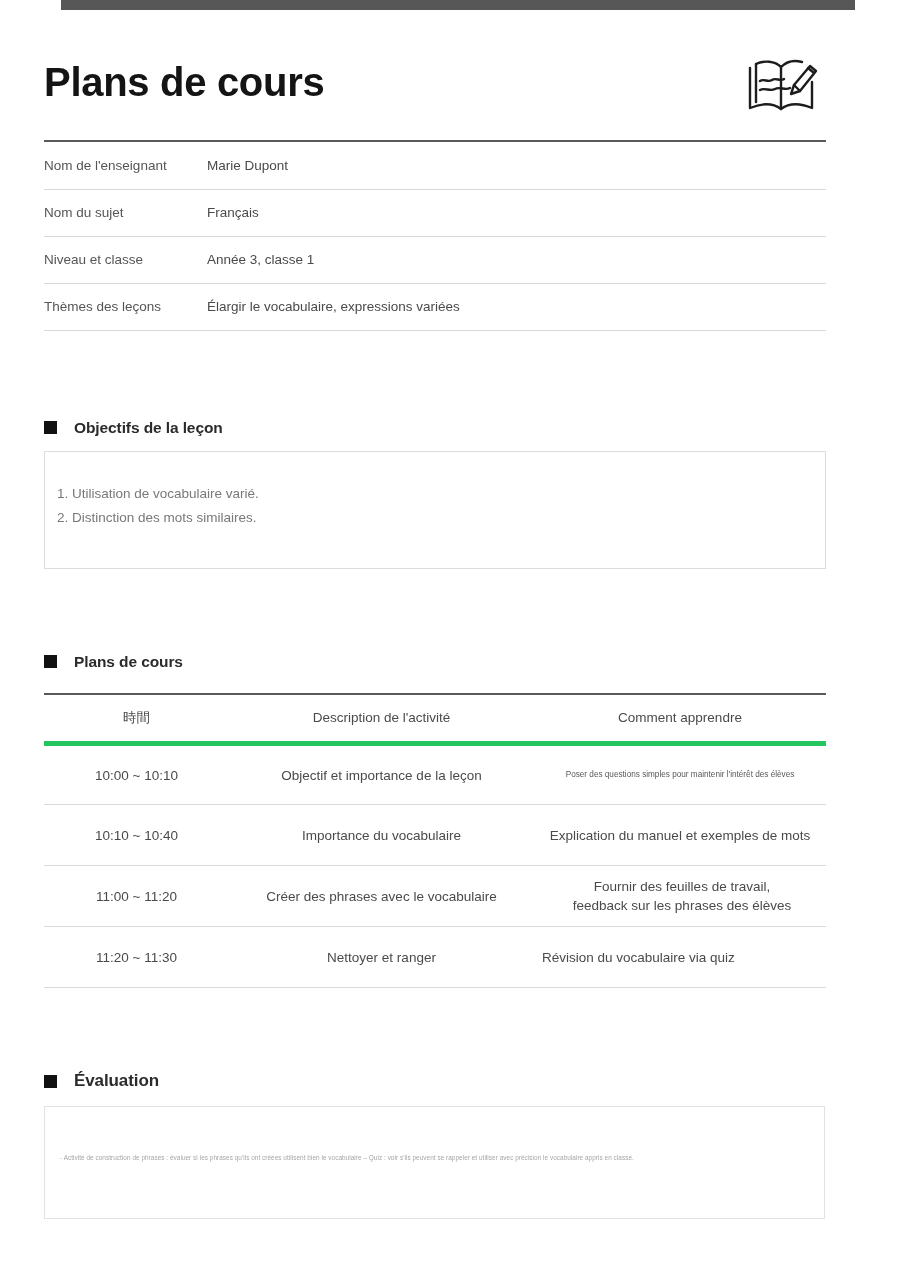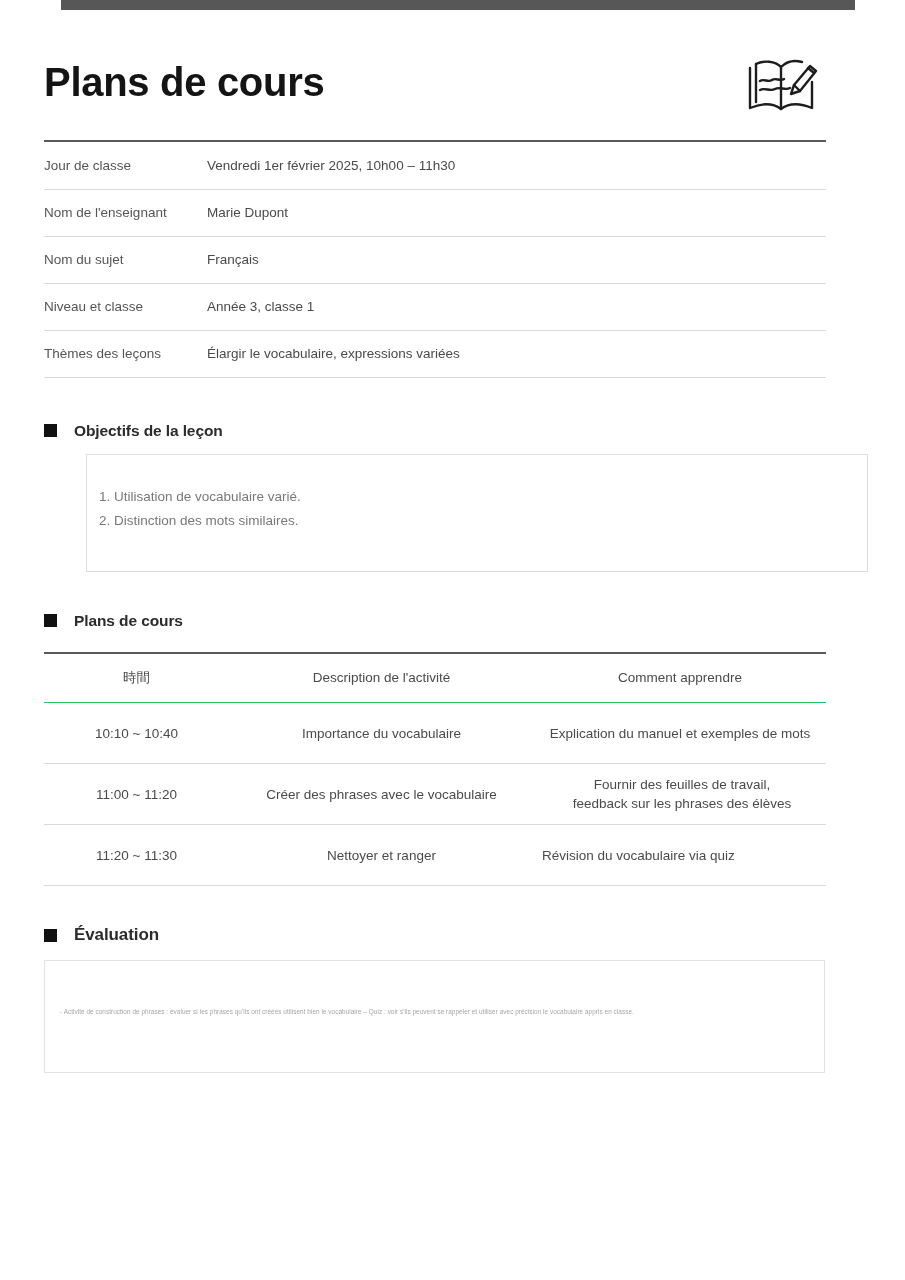--- a/index.html
+++ b/index.html
@@ -94,36 +94,37 @@
   }
   .info-table td.value {
     color: #4a4a4a;
   }
 
   
   .section-head {
     display: flex;
     align-items: center;
     gap: 17px;
+    margin-top: 44px;
   }
   .section-bullet {
     width: 13px;
     height: 13px;
     background: #111111;
     flex: 0 0 auto;
   }
   .section-title {
     font-size: 15.5px;
     font-weight: bold;
     color: #2b2b2b;
     letter-spacing: -0.1px;
   }
 
   
-  .objectives-wrap { margin-top: 14px; margin-left: 42px; }
+  .objectives-wrap { margin-top: 14px; }
   .objectives-box {
     border: 1px solid #dcdcdc;
     width: 782px;
     height: 118px;
     padding: 30px 0 0 12px;
   }
   .objective-line {
     font-size: 13.5px;
     color: #787878;
     line-height: 24.5px;
@@ -133,21 +134,21 @@
   .plan-table {
     width: 782px;
     border-collapse: collapse;
     table-layout: fixed;
   }
   .plan-table th {
     font-weight: normal;
     font-size: 13.5px;
     color: #4a4a4a;
     height: 49px;
-    border-bottom: 1px solid #22c55e;
+    border-bottom: 5px solid #22c55e;
     vertical-align: middle;
     padding: 0;
   }
   .plan-table td {
     font-size: 13.5px;
     color: #4a4a4a;
     height: 61px;
     border-bottom: 1px solid #dadada;
     vertical-align: middle;
     text-align: center;
@@ -206,24 +207,20 @@
           <path d="M66 16 L72 21"></path>
         </svg>
       </div>
     </div>
 
     <div class="rule-thick"></div>
 
     <table class="info-table">
       <tbody>
         <tr>
-          <td class="label">Jour de classe</td>
-          <td class="value">Vendredi 1er février 2025, 10h00 – 11h30</td>
-        </tr>
-        <tr>
           <td class="label">Nom de l'enseignant</td>
           <td class="value">Marie Dupont</td>
         </tr>
         <tr>
           <td class="label">Nom du sujet</td>
           <td class="value">Français</td>
         </tr>
         <tr>
           <td class="label">Niveau et classe</td>
           <td class="value">Année 3, classe 1</td>
@@ -265,20 +262,25 @@
       </colgroup>
       <thead>
         <tr>
           <th>時間</th>
           <th>Description de l'activité</th>
           <th>Comment apprendre</th>
         </tr>
       </thead>
       <tbody>
         <tr>
+          <td>10:00 ~ 10:10</td>
+          <td>Objectif et importance de la leçon</td>
+          <td class="tiny">Poser des questions simples pour maintenir l'intérêt des élèves</td>
+        </tr>
+        <tr>
           <td>10:10 ~ 10:40</td>
           <td>Importance du vocabulaire</td>
           <td>Explication du manuel et exemples de mots</td>
         </tr>
         <tr>
           <td>11:00 ~ 11:20</td>
           <td>Créer des phrases avec le vocabulaire</td>
           <td style="text-align:center;padding-left:8px;white-space:pre-line">Fournir des feuilles de travail,
 feedback sur les phrases des élèves</td>
         </tr>

